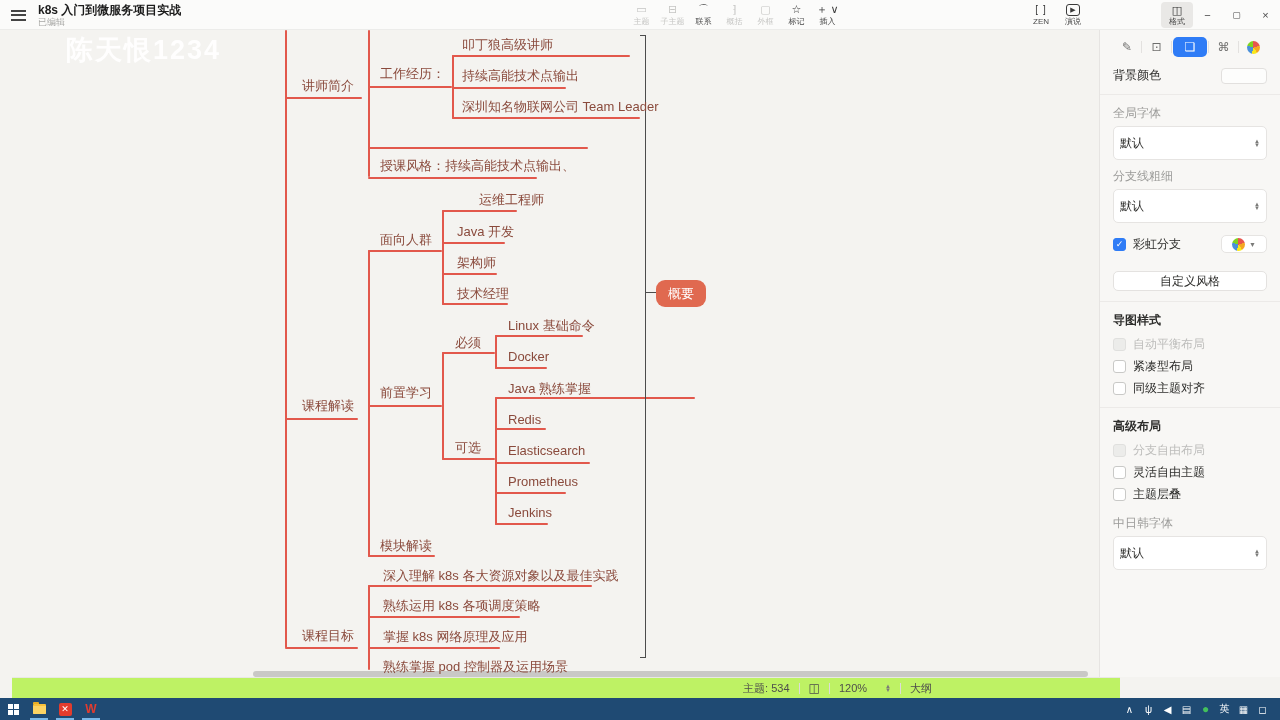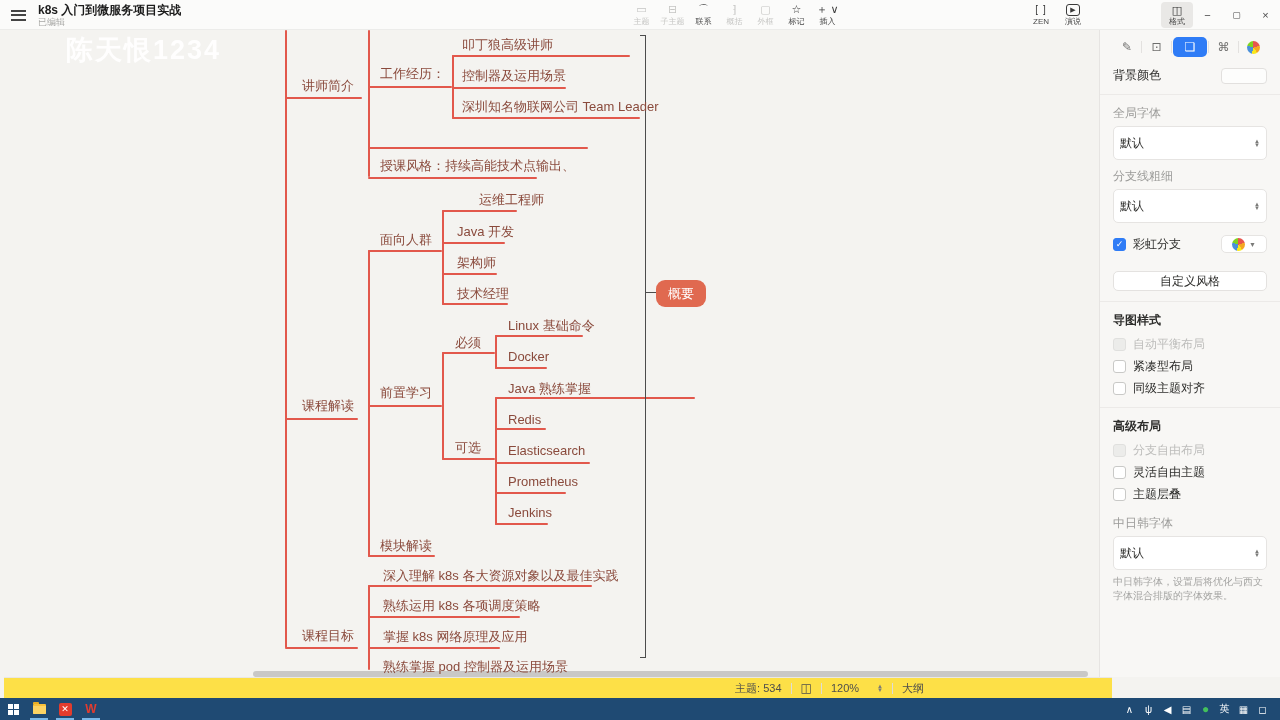--- a/index.html
+++ b/index.html
@@ -79,22 +79,22 @@
     background:conic-gradient(#e8554d 0 20%, #f5a623 20% 40%, #f8e71c 40% 55%, #4a90d9 55% 80%, #7ed321 80% 100%); }
   .pill .chev { font-size:7px; color:#7a7a78; }
   .pbutton { margin:0 13px; height:20px; background:#fff; border:1px solid #e4e2e0;
     border-radius:5px; display:flex; align-items:center; justify-content:center;
     font-size:12px; color:#2e2e2c; cursor:pointer; }
   .sec-title { font-size:12px; font-weight:bold; color:#2e2e2c; padding:0 13px; margin-bottom:7px; }
   .sec-row { display:flex; align-items:center; padding:0 13px; margin-bottom:5px; height:17px; }
   .phelp { font-size:10px; color:#a4a4a2; line-height:14px; padding:5px 13px 0; }
 
   
-  .statusbar { position:absolute; left:4px; top:677px; width:1108px; height:21px;
-    background:#fde047; border-top:1px solid #e9e7e5; display:flex; align-items:center; z-index:25; }
+  .statusbar { position:absolute; left:12px; top:677px; width:1108px; height:21px;
+    background:#bef264; border-top:1px solid #e9e7e5; display:flex; align-items:center; z-index:25; }
   .sb-group { position:absolute; right:188px; display:flex; align-items:center; gap:9px; }
   .sb-text { font-size:11px; color:#4e4e4c; }
   .sb-ic { font-size:12px; color:#4e4e4c; cursor:pointer; }
   .sb-sep { width:1px; height:11px; background:#dddbd9; }
   .sb-zoom { display:flex; align-items:center; gap:18px; cursor:pointer; }
 
   
   .taskbar { position:absolute; left:0; top:698px; width:1280px; height:22px;
     background:#1f4a73; display:flex; align-items:center; z-index:40; }
   .tk-btn { width:26px; height:22px; display:flex; align-items:center; justify-content:center;
@@ -222,21 +222,21 @@
       <div class="mm-line" style="left: 368px; top: 555px; width: 224px; height: 2px;"></div>
       <div class="mm-line" style="left: 368px; top: 586px; width: 152px; height: 2px;"></div>
       <div class="mm-line" style="left: 368px; top: 617px; width: 132px; height: 2px;"></div>
       <div class="mm-line dark" style="left: 645px; top: 5px; width: 1px; height: 623px;"></div>
       <div class="mm-line dark" style="left: 640px; top: 5px; width: 6px; height: 1px;"></div>
       <div class="mm-line dark" style="left: 640px; top: 627px; width: 6px; height: 1px;"></div>
       <div class="mm-line dark" style="left: 646px; top: 262px; width: 10px; height: 1px;"></div>
       <div class="mm-topic" style="left: 302px; top: 48px;">讲师简介</div>
       <div class="mm-topic" style="left: 380px; top: 36px;">工作经历：</div>
       <div class="mm-topic" style="left: 462px; top: 7px;">叩丁狼高级讲师</div>
-      <div class="mm-topic" style="left: 462px; top: 38px;">控制器及运用场景</div>
+      <div class="mm-topic" style="left: 462px; top: 38px;">持续高能技术点输出</div>
       <div class="mm-topic" style="left: 462px; top: 69px;">深圳知名物联网公司 Team Leader</div>
       <div class="mm-topic" style="left: 380px; top: 128px;">授课风格：持续高能技术点输出、</div>
       <div class="mm-topic" style="left: 380px; top: 202px;">面向人群</div>
       <div class="mm-topic" style="left: 479px; top: 162px;">运维工程师</div>
       <div class="mm-topic" style="left: 457px; top: 194px;">Java 开发</div>
       <div class="mm-topic" style="left: 457px; top: 225px;">架构师</div>
       <div class="mm-topic" style="left: 457px; top: 256px;">技术经理</div>
       <div class="mm-topic" style="left: 302px; top: 368px;">课程解读</div>
       <div class="mm-topic" style="left: 380px; top: 355px;">前置学习</div>
       <div class="mm-topic" style="left: 455px; top: 305px;">必须</div>
@@ -331,21 +331,20 @@
         </div>
       </div>
     <div class="pminor" style="margin-top:12px;">中日韩字体</div>
     <div class="pselect">
       <span class="val">默认</span>
       <span class="updown">
           <span>▲</span>
           <span>▼</span>
         </span>
     </div>
-    <div class="phelp">中日韩字体，设置后将优化与西文字体混合排版的字体效果。</div>
   </div>
 
   <div class="statusbar">
     <div class="sb-group">
       <span class="sb-text">主题: 534</span>
       <span class="sb-sep"></span>
       <span class="sb-ic">◫</span>
       <span class="sb-sep"></span>
       <span class="sb-zoom">
         <span class="sb-text">120%</span>

